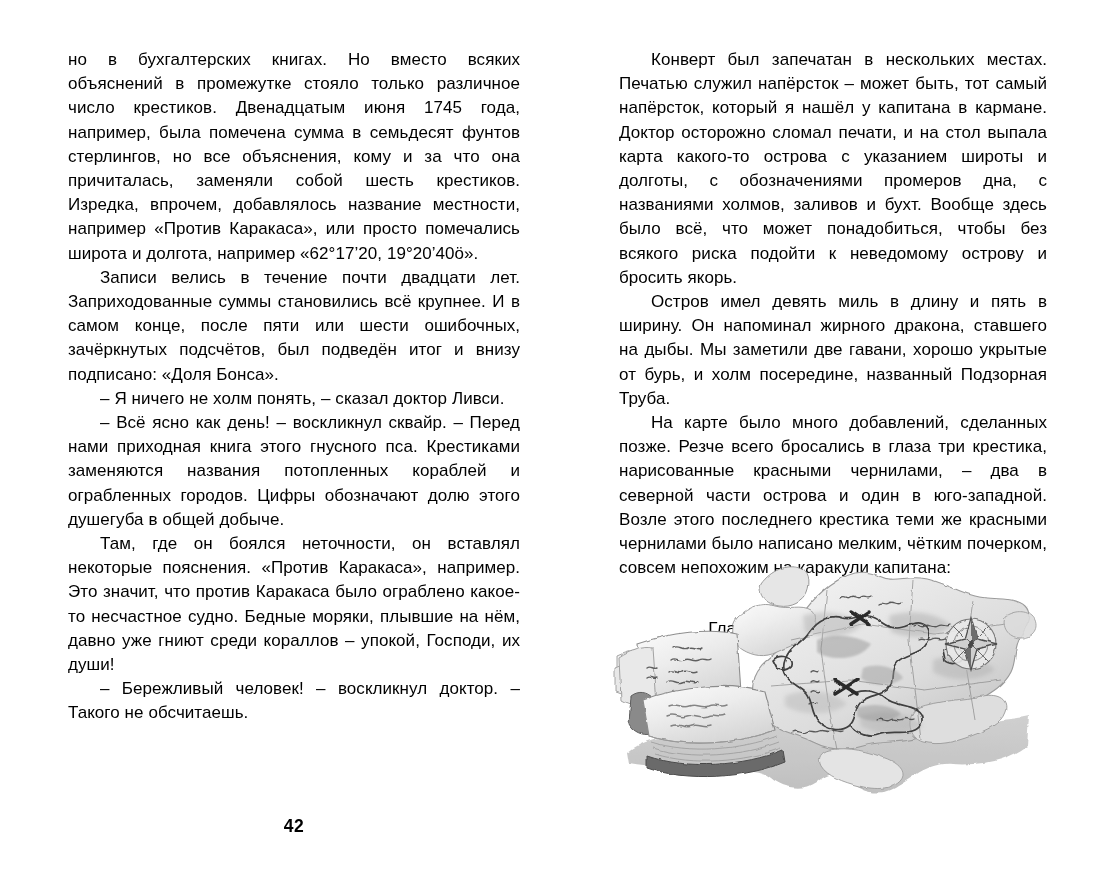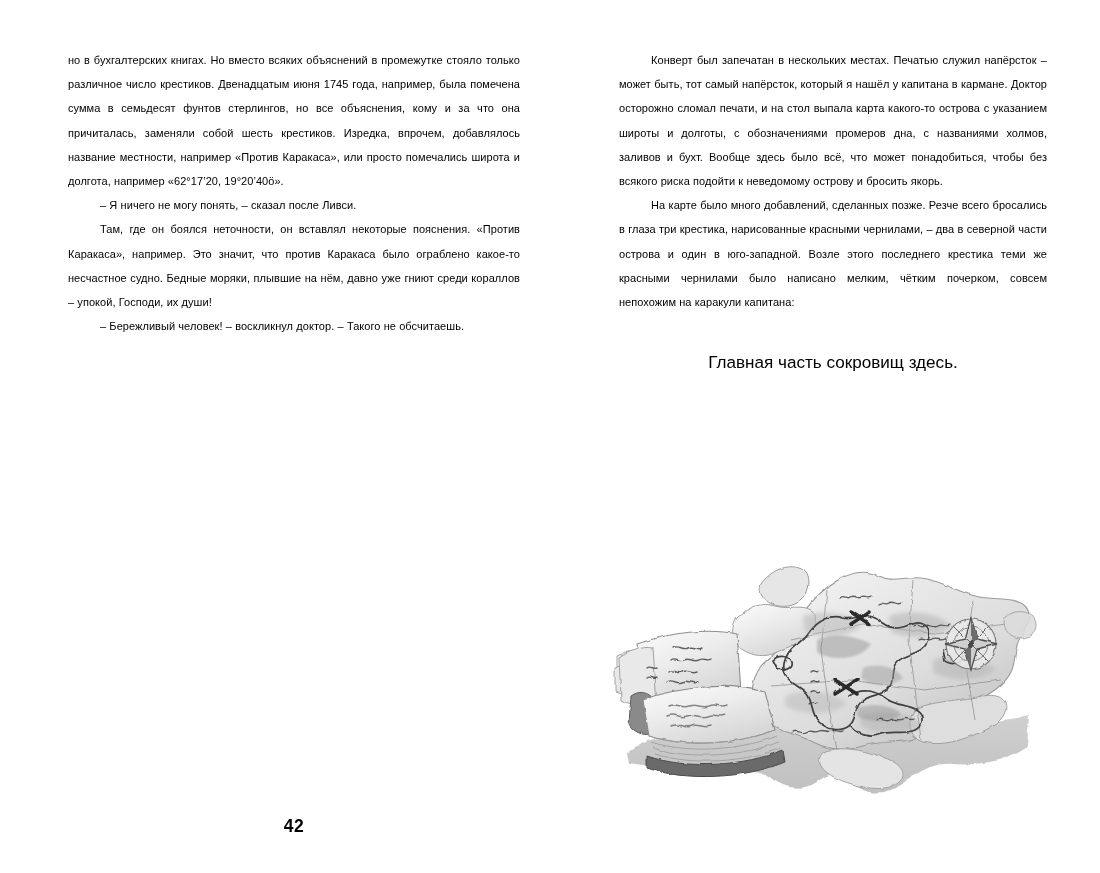--- a/index.html
+++ b/index.html
@@ -32,21 +32,21 @@
   .col {
     position: absolute;
     top: 0;
     width: 452px;
   }
   .col-left  { left: 68px;  }
   .col-right { left: 619px; width: 428px; }
 
   p.para {
     margin: 0;
-    font-size: 11px;
+    font-size: 17px;
     line-height: 24.2px;
     text-align: justify;
     text-indent: 32px;
     hyphens: manual;
     word-spacing: 0.1px;
     letter-spacing: 0.05px;
   }
   p.para.no-indent { text-indent: 0; }
 
   .quote-line {
@@ -81,28 +81,31 @@
 </style>
 </head>
 <body>
 
 <div class="page">
 
   <div class="columns">
 
     <div class="col col-left">
       <p class="para no-indent">но в бухгалтерских книгах. Но вместо всяких объяснений в промежутке стояло только различное число крестиков. Двенадцатым июня 1745 года, например, была помечена сумма в семьдесят фунтов стерлингов, но все объяснения, кому и за что она причиталась, заменяли собой шесть крестиков. Изредка, впрочем, добавлялось название местности, например «Против Каракаса», или просто помечались широта и долгота, например «62°17’20, 19°20’40ö».</p>
-      <p class="para">– Я ничего не могу понять, – сказал после Ливси.</p>
+      <p class="para">Записи велись в течение почти двадцати лет. Заприходованные суммы становились всё крупнее. И в самом конце, после пяти или шести ошибочных, зачёркнутых подсчётов, был подведён итог и внизу подписано: «Доля Бонса».</p>
+      <p class="para">– Я ничего не холм понять, – сказал доктор Ливси.</p>
+      <p class="para">– Всё ясно как день! – воскликнул сквайр. – Перед нами приходная книга этого гнусного пса. Крестиками заменяются названия потопленных кораблей и ограбленных городов. Цифры обозначают долю этого душегуба в общей добыче.</p>
       <p class="para">Там, где он боялся неточности, он вставлял некоторые пояснения. «Против Каракаса», например. Это значит, что против Каракаса было ограблено какое-то несчастное судно. Бедные моряки, плывшие на нём, давно уже гниют среди кораллов – упокой, Господи, их души!</p>
       <p class="para">– Бережливый человек! – воскликнул доктор. – Такого не обсчитаешь.</p>
 
     </div>
 
     <div class="col col-right">
       <p class="para">Конверт был запечатан в нескольких местах. Печатью служил напёрсток – может быть, тот самый напёрсток, который я нашёл у капитана в кармане. Доктор осторожно сломал печати, и на стол выпала карта какого-то острова с указанием широты и долготы, с обозначениями промеров дна, с названиями холмов, заливов и бухт. Вообще здесь было всё, что может понадобиться, чтобы без всякого риска подойти к неведомому острову и бросить якорь.</p>
+      <p class="para">Остров имел девять миль в длину и пять в ширину. Он напоминал жирного дракона, ставшего на дыбы. Мы заметили две гавани, хорошо укрытые от бурь, и холм посередине, названный Подзорная Труба.</p>
       <p class="para">На карте было много добавлений, сделанных позже. Резче всего бросались в глаза три крестика, нарисованные красными чернилами, – два в северной части острова и один в юго-западной. Возле этого последнего крестика теми же красными чернилами было написано мелким, чётким почерком, совсем непохожим на каракули капитана:</p>
       <p class="quote-line">Главная часть сокровищ здесь.</p>
     </div>
 
   </div>
 
   <div class="folio">42</div>
 
   <div class="illustration">
     <svg viewBox="0 0 430 300" xmlns="http://www.w3.org/2000/svg" aria-hidden="true">

